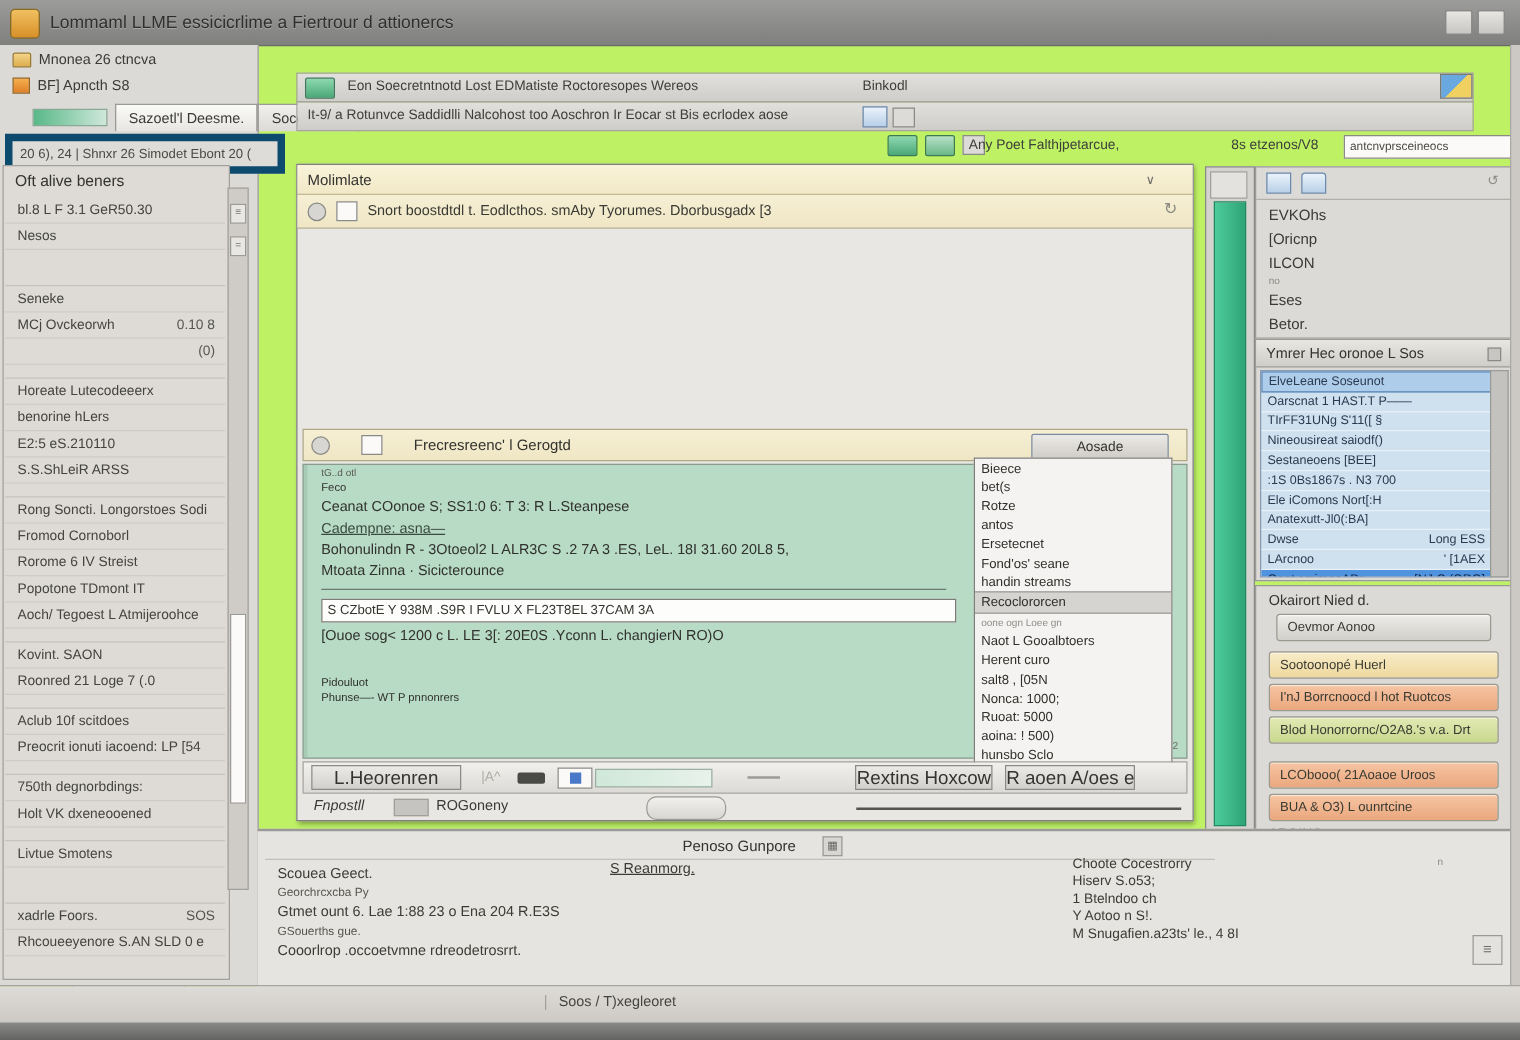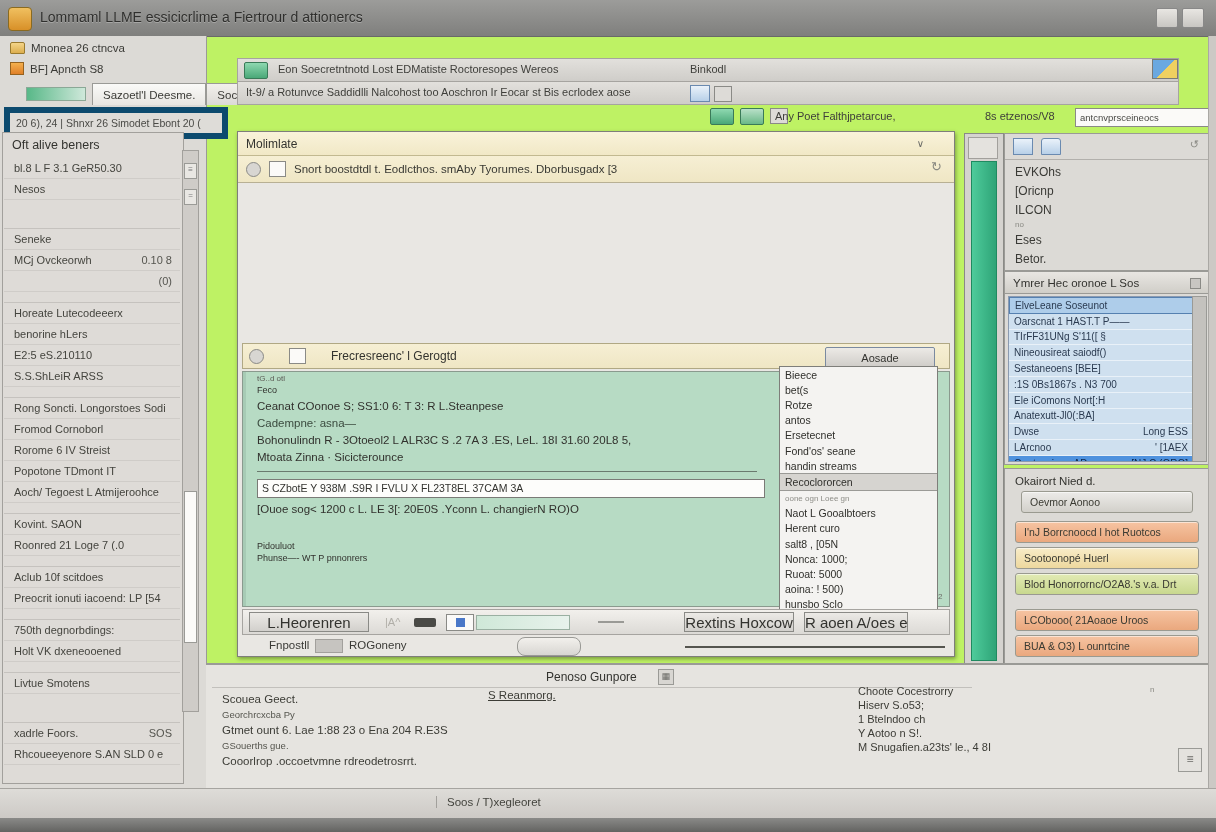--- a/index.html
+++ b/index.html
@@ -56,21 +56,21 @@
   .green1{position:absolute;left:10px;top:55px;width:694px;height:152px;background:#b2d7be;border:1px solid #8a9a8e;box-shadow:inset 3px 0 0 rgba(60,90,70,.12);padding:6px 0 0 16px;box-sizing:border-box;overflow:hidden;}
   .g1-line{font-size:12px;color:#31312d;margin:3px 0;}
   .g1-line.small{font-size:9px;color:#4a4a44;margin:1px 0;}
   .midbar{position:absolute;left:4px;top:211px;width:708px;height:26px;background:linear-gradient(#f6efd4,#efe6c4);border:1px solid #b0a884;display:flex;align-items:center;gap:25px;padding-left:6px;box-sizing:border-box;}
   .midbar .lbl{font-size:12px;color:#33332f;}
   .mid-btn{position:absolute;right:14px;top:3px;width:108px;height:19px;background:linear-gradient(#eceae6,#cfccc8);border:1px solid #7a8aa0;border-radius:2px;font-size:11px;display:flex;align-items:center;justify-content:center;color:#33332f;box-shadow:0 1px 0 rgba(255,255,255,.6);}
   .green2{position:absolute;left:4px;top:239px;width:708px;height:236px;background:#b7dbc4;border:1px solid #8a9a8e;box-shadow:inset 3px 0 0 rgba(60,90,70,.12);padding:2px 0 0 14px;box-sizing:border-box;overflow:hidden;}
   .note{font-size:8px;color:#5a5a54;}
   .b-line{font-size:11.5px;color:#31312d;margin:5px 0;}
   .b-line.small{font-size:9px;margin:2px 0;}
-  .b-line.link{color:#3a4a3e;}
+  .b-line.link{text-decoration:underline;color:#3a4a3e;}
   .hline{width:500px;height:1px;background:#6a7a6e;margin:8px 0 6px 0;}
   .dlg-input{width:498px;height:17px;border:1px solid #7a7a76;background:#fdfdfb;font-size:10.5px;padding:0 4px;font-family:"Liberation Sans",sans-serif;color:#33332f;}
   .footer-lines{margin-top:26px;}
   .dlg-list{position:absolute;left:541px;top:234px;width:157px;height:265px;background:#f4f3f1;border:1px solid #7e7e7a;overflow:hidden;}
   .dl-row{height:15.2px;font-size:10.5px;display:flex;align-items:center;padding:0 5px;color:#2f2f2b;}
   .dl-row.sel{background:#d6d4d0;border-top:1px solid #9a9a96;border-bottom:1px solid #9a9a96;}
   .dl-row.tiny{font-size:8px;color:#8e8e88;}
   .scrollmark{position:absolute;font-size:8px;color:#6a6a66;}
   .dlg-bottom{position:absolute;left:4px;top:477px;width:708px;height:26px;background:linear-gradient(#f2f0ec,#dcdad6);border:1px solid #a6a4a0;display:flex;align-items:center;box-sizing:border-box;}
   .db-btn{height:18px;background:linear-gradient(#eceae6,#d2d0cc);border:1px solid #8a8a86;font-size:15px;display:flex;align-items:center;justify-content:center;color:#33332f;padding:0 0;}
@@ -393,21 +393,21 @@
           <span class="bluesq"></span>
         </span>
       <span class="greenstrip"></span>
       <span class="dashline"></span>
       <span class="db-btn rb1">Rextins Hoxcow</span>
       <span class="db-btn rb2">R aoen A/oes e</span>
     </div>
   </div>
 
   <div class="abs below-dlg">
-    <span class="abs" style="left:32px;top:2px;">Fnpostll</span>
+    <span class="abs" style="left:14px;top:2px;font-style:italic;">Fnpostll</span>
     <span class="greysq"></span>
     <span class="abs" style="left:112px;top:2px;">ROGoneny</span>
     <span class="below-box"></span>
     <span class="below-line"></span>
   </div>
 
   <div class="abs teal-frame">
     <div class="teal-top"></div>
     <div class="teal-bar"></div>
   </div>
@@ -493,25 +493,25 @@
       </div>
     <div class="rp2-scroll"></div>
   </div>
 
   <div class="abs rp-box rp3">
     <div class="rp3-header">Okairort Nied d.</div>
     <div>
         <div class="p3-btn btn-grey">
           <span>Oevmor Aonoo</span>
         </div>
+        <div class="p3-btn btn-cream">
+          <span>Sootoonopé Huerl</span>
+        </div>
         <div class="p3-btn btn-salmon">
           <span>I'nJ Borrcnoocd l hot Ruotcos</span>
-        </div>
-        <div class="p3-btn btn-cream">
-          <span>Sootoonopé Huerl</span>
         </div>
         <div class="p3-btn btn-lime">
           <span>Blod Honorrornc/O2A8.'s v.a. Drt</span>
         </div>
         <div class="p3-btn btn-salmon btn-gapt">
           <span>LCObooo( 21Aoaoe Uroos</span>
         </div>
         <div class="p3-btn btn-salmon">
           <span>BUA &amp; O3) L ounrtcine</span>
         </div>

